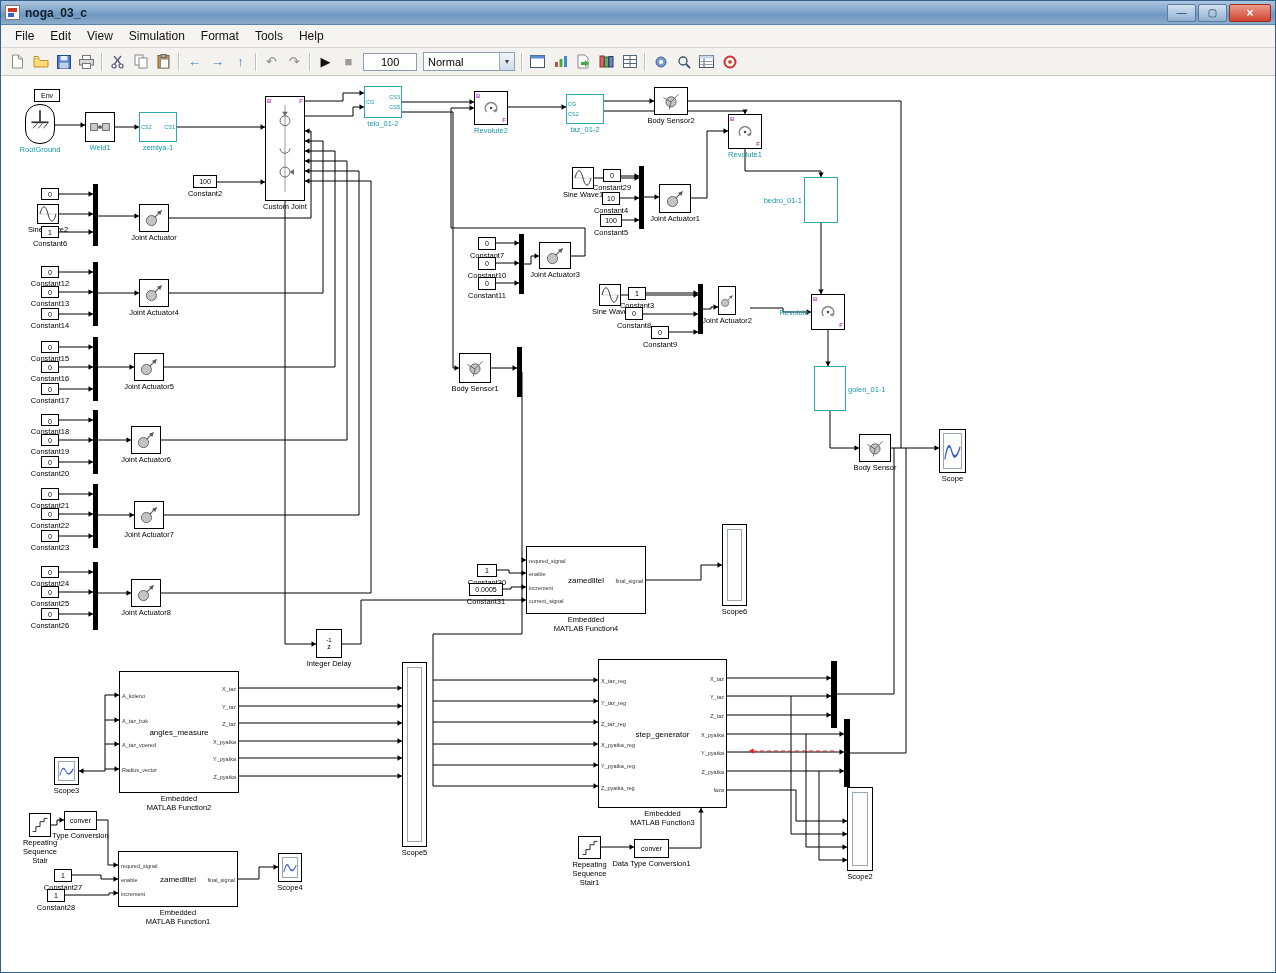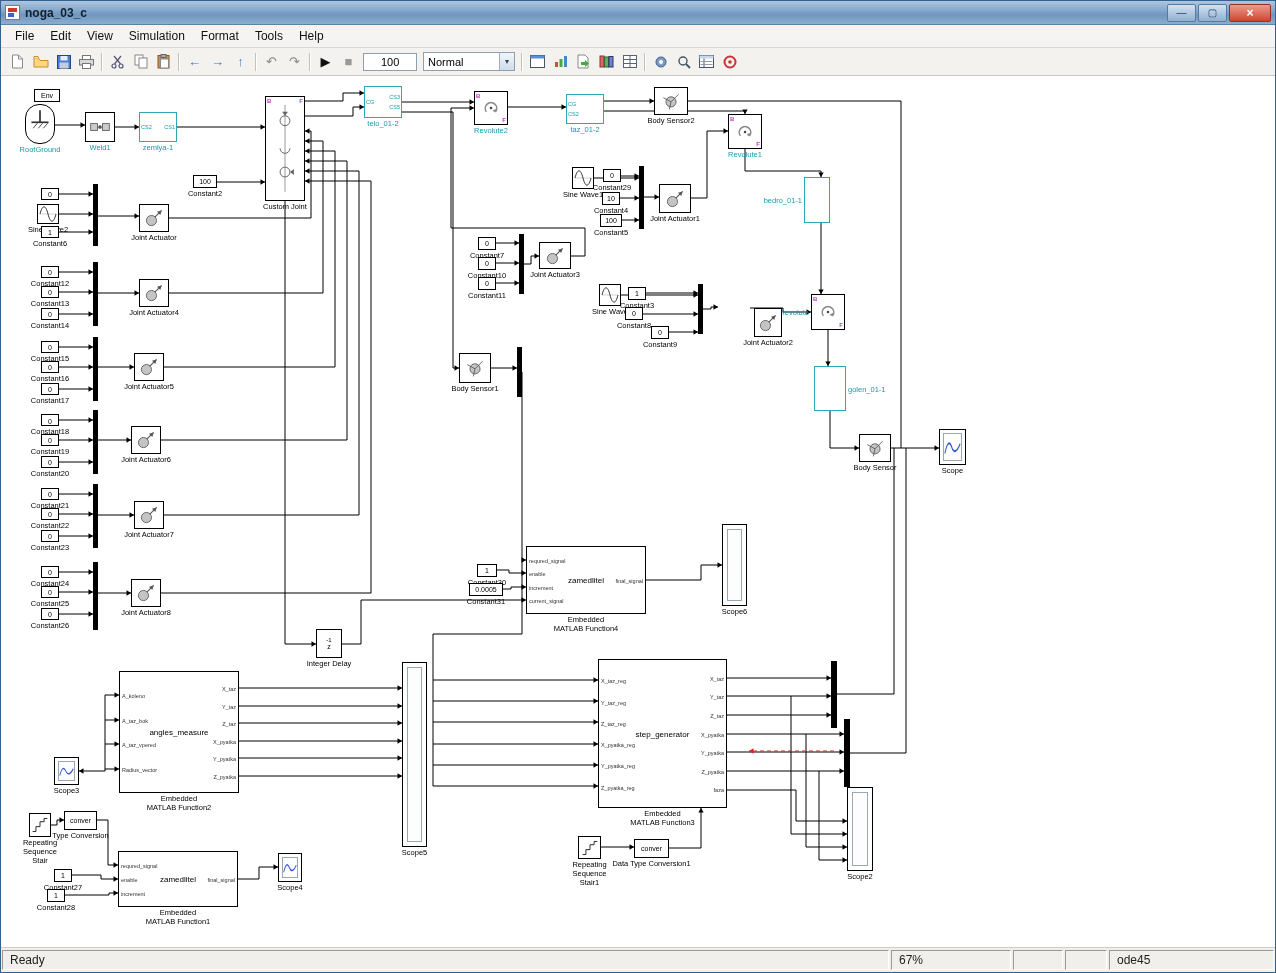--- a/index.html
+++ b/index.html
@@ -686,21 +686,21 @@
       <div class="blk ctr" style="left: 727px; top: 38px; width: 34px; height: 35px;">
         <svg viewBox="0 0 26 26" width="20" height="20">
           <path d="M7 18 A 7.5 7.5 0 1 1 19 18" fill="none" stroke="#888" stroke-width="2"></path>
           <polygon points="19,19 15,16.5 19.5,14" fill="#888"></polygon>
           <circle cx="13" cy="13" r="1.6" fill="#444"></circle>
         </svg>
         <span class="pt mg" style="left: 1px; top: 1px;">B</span>
         <span class="pt mg" style="right: 1px; bottom: 1px;">F</span>
         <div class="lbl cyt">Revolute1</div>
       </div>
-      <div class="blk cyb" style="left: 803px; top: 101px; width: 26px; height: 46px;">
+      <div class="blk cyb" style="left: 803px; top: 101px; width: 34px; height: 46px;">
         <div class="lbl cyt lp-left">bedro_01-1</div>
       </div>
       <div class="blk ctr" style="left: 810px; top: 218px; width: 34px; height: 36px;">
         <svg viewBox="0 0 26 26" width="20" height="20">
           <path d="M7 18 A 7.5 7.5 0 1 1 19 18" fill="none" stroke="#888" stroke-width="2"></path>
           <polygon points="19,19 15,16.5 19.5,14" fill="#888"></polygon>
           <circle cx="13" cy="13" r="1.6" fill="#444"></circle>
         </svg>
         <span class="pt mg" style="left: 1px; top: 1px;">B</span>
         <span class="pt mg" style="right: 1px; bottom: 1px;">F</span>
@@ -711,21 +711,21 @@
       </div>
       <div class="blk ctr" style="left: 858px; top: 358px; width: 32px; height: 28px;">
         <svg viewBox="0 0 26 26" width="22" height="22">
           <circle cx="13" cy="14" r="6" fill="#c4c4c4" stroke="#555"></circle>
           <line x1="13" y1="14" x2="22" y2="5" stroke="#555"></line>
           <line x1="13" y1="14" x2="4" y2="9" stroke="#555"></line>
           <line x1="13" y1="14" x2="11" y2="23" stroke="#555"></line>
         </svg>
         <div class="lbl">Body Sensor</div>
       </div>
-      <div class="blk" style="left: 938px; top: 353px; width: 27px; height: 36px;">
+      <div class="blk" style="left: 938px; top: 353px; width: 27px; height: 44px;">
         <div class="scr"><svg viewBox="0 0 20 16" width="100%" height="100%" preserveAspectRatio="none">
             <path d="M1 12 Q 5 2 9 8 T 19 6" fill="none" stroke="#3355cc" stroke-width="1.2"></path>
           </svg></div>
         <div class="lbl">Scope</div>
       </div>
       <div class="blk ctr" style="left: 571px; top: 91px; width: 22px; height: 22px;">
         <svg viewBox="0 0 22 20" width="18" height="16">
           <line x1="1" y1="10" x2="21" y2="10" stroke="#bbb" stroke-width="0.8"></line>
           <path d="M1 10 C 4 -2, 8 -2, 11 10 S 18 22, 21 10" fill="none" stroke="#000"></path>
         </svg>
@@ -786,21 +786,21 @@
       </div>
       <div class="blk ctr" style="left: 624px; top: 231px; width: 18px; height: 13px;">
         <span class="val">0</span>
         <div class="lbl">Constant8</div>
       </div>
       <div class="blk ctr" style="left: 650px; top: 250px; width: 18px; height: 13px;">
         <span class="val">0</span>
         <div class="lbl">Constant9</div>
       </div>
       <div class="blk mux" style="left: 697px; top: 208px; width: 5px; height: 50px;"></div>
-      <div class="blk ctr" style="left: 717px; top: 232px; width: 28px; height: 29px; margin-left: 36px;">
+      <div class="blk ctr" style="left: 717px; top: 210px; width: 18px; height: 29px;">
         <svg viewBox="0 0 26 26" width="22" height="22">
           <circle cx="10" cy="16" r="6" fill="#c4c4c4" stroke="#555"></circle>
           <line x1="14" y1="12" x2="22" y2="4" stroke="#555" stroke-width="1.3"></line>
           <polygon points="22,4 16.5,5.5 20.5,9.5" fill="#555"></polygon>
         </svg>
         <div class="lbl">Joint Actuator2</div>
       </div>
       <div class="blk ctr" style="left: 458px; top: 277px; width: 32px; height: 30px;">
         <svg viewBox="0 0 26 26" width="22" height="22">
           <circle cx="13" cy="14" r="6" fill="#c4c4c4" stroke="#555"></circle>
@@ -931,21 +931,14 @@
         <div class="lbl">Data Type Conversion1</div>
       </div>
       <div class="blk" style="left: 846px; top: 711px; width: 26px; height: 84px;">
         <div class="scr tall"></div>
         <div class="lbl">Scope2</div>
       </div>
       <div class="blk mux" style="left: 830px; top: 585px; width: 6px; height: 67px;"></div>
       <div class="blk mux" style="left: 843px; top: 643px; width: 6px; height: 68px;"></div>
     </div>
 
-  <div class="statusbar">
-    <span class="sb-cell sb-ready">Ready</span>
-    <span class="sb-cell sb-zoom">67%</span>
-    <span class="sb-cell sb-b1"></span>
-    <span class="sb-cell sb-b2"></span>
-    <span class="sb-cell sb-solver">ode45</span>
-  </div>
 
 </div>
 
 </body></html>

